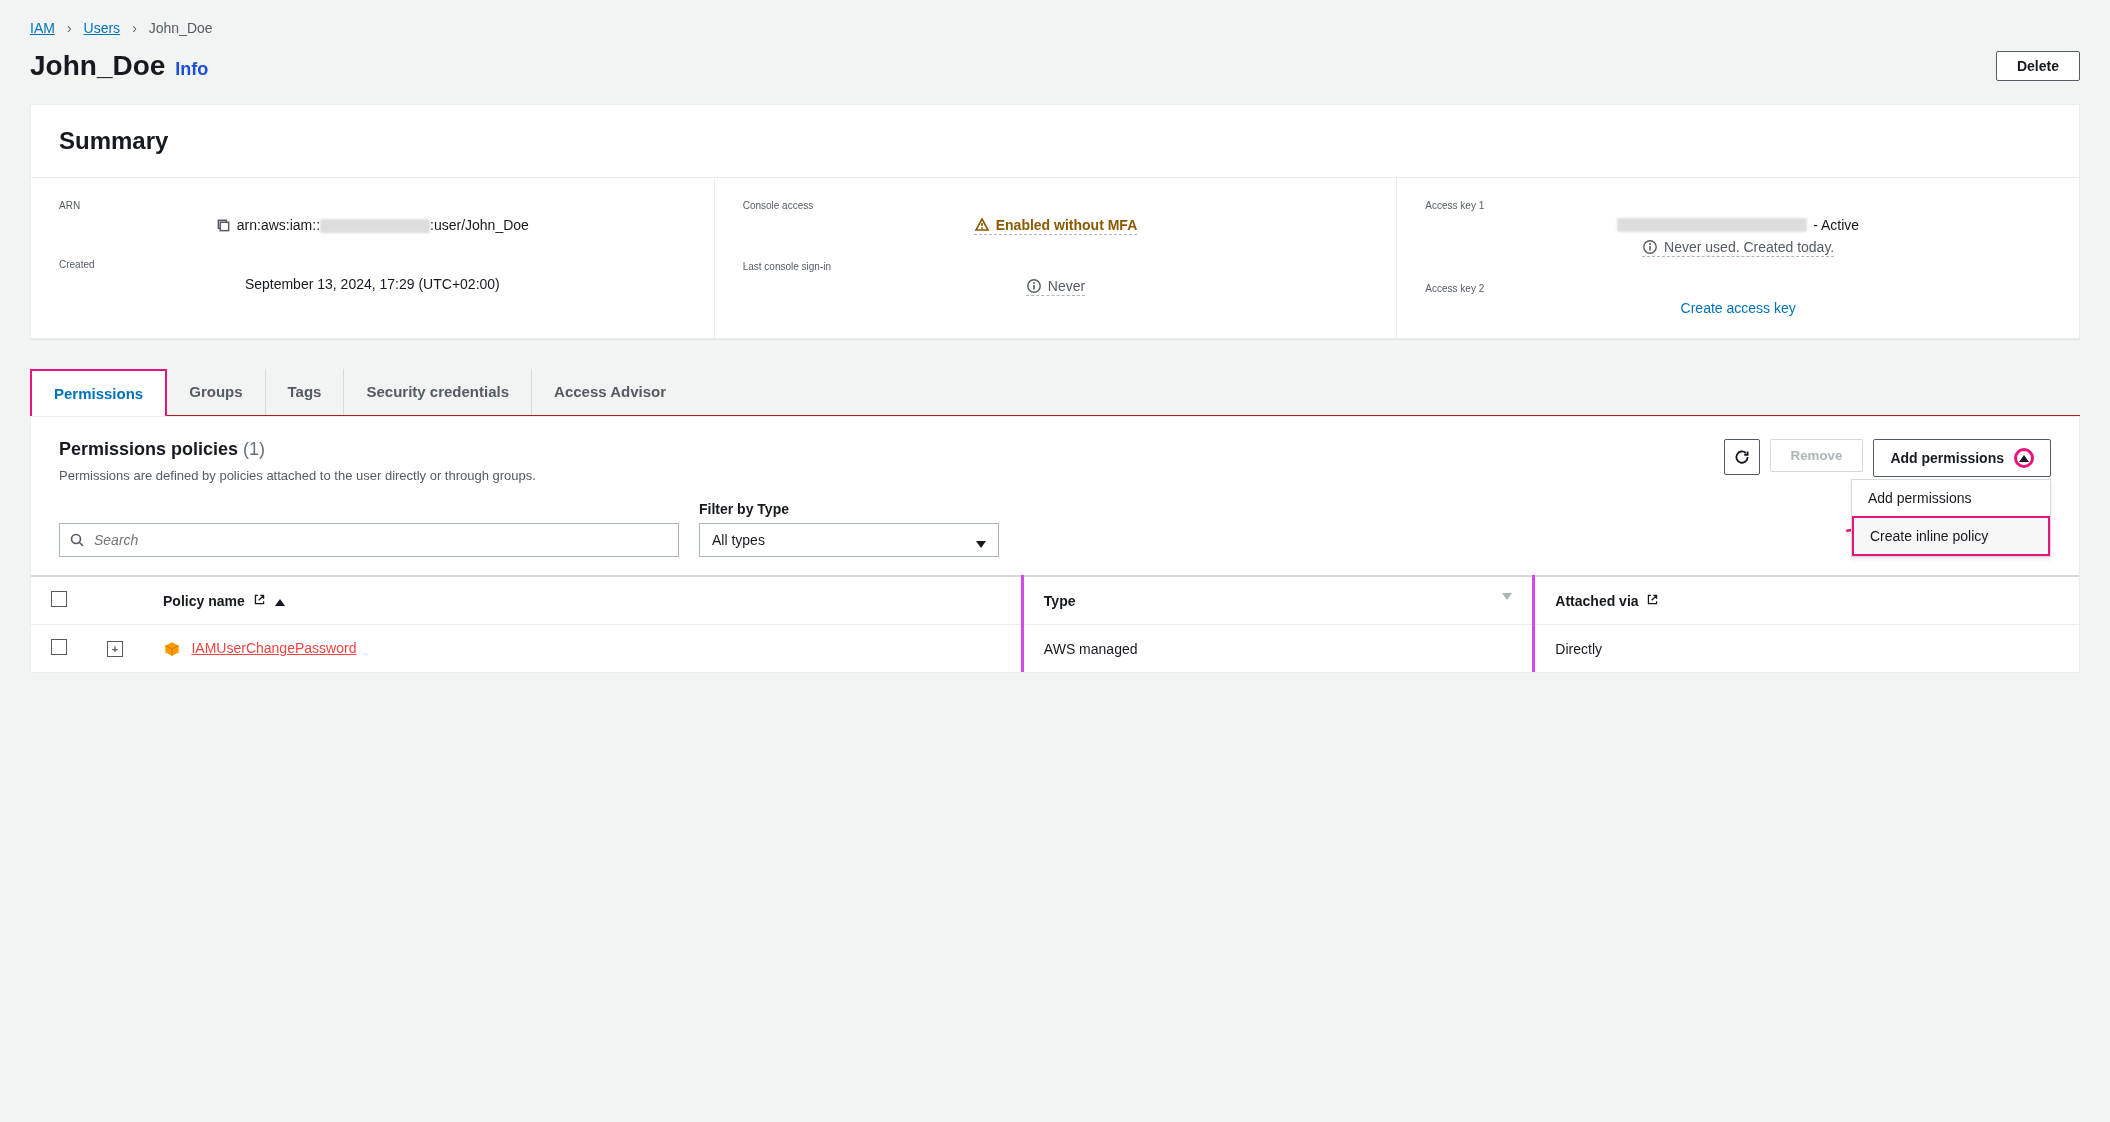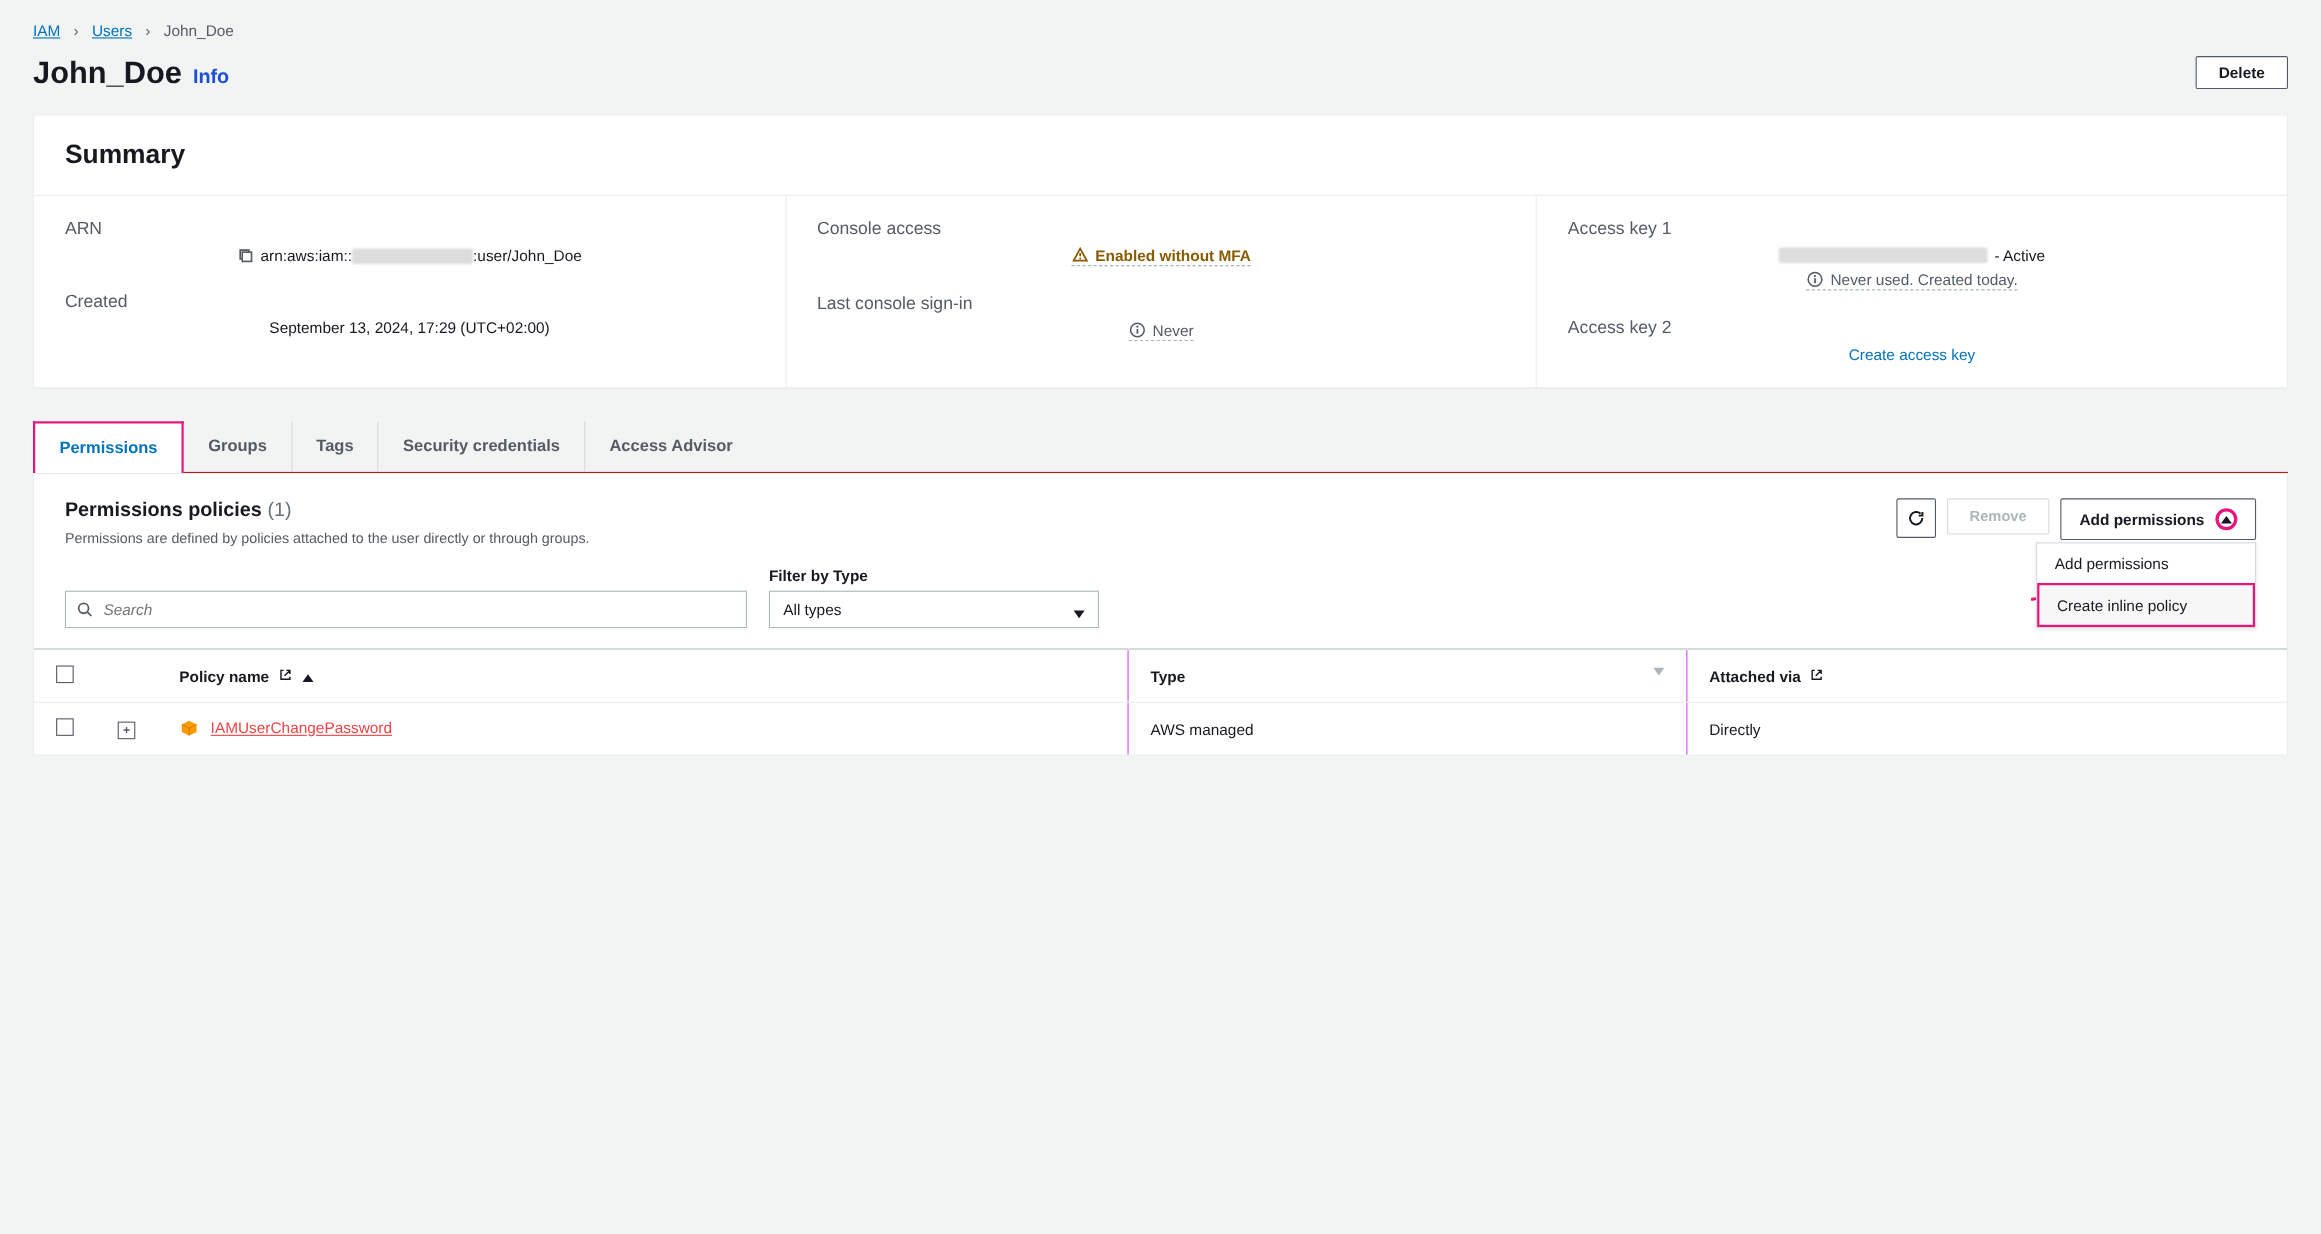--- a/index.html
+++ b/index.html
@@ -26,21 +26,21 @@
 
   
   .panel { background: #fff; border: 1px solid #eaeded; box-shadow: 0 1px 1px rgba(0,0,0,0.05); margin-bottom: 30px; }
   .panel-header { padding: 22px 28px; border-bottom: 1px solid #eaeded; }
   .panel-header h2 { font-size: 24px; font-weight: 700; }
 
   
   .summary-grid { display: grid; grid-template-columns: 1fr 1fr 1fr; }
   .summary-col { padding: 22px 28px; }
   .summary-col + .summary-col { border-left: 1px solid #eaeded; }
-  .summary-label { color: #545b64; font-size: 16px; margin-bottom: 6px; }
+  .summary-label { color: #545b64; font-size: 10px; margin-bottom: 6px; }
   .summary-value { font-size: 14px; display: flex; align-items: center; gap: 6px; justify-content: center; }
   .summary-block + .summary-block { margin-top: 26px; }
   .dotted { border-bottom: 1px dashed #aab7b8; display: inline-flex; align-items: center; gap: 6px; padding-bottom: 1px;}
   .warn { color: #8a5a00; font-weight: 600; }
   .muted { color: #545b64; }
   .redacted { display: inline-block; background: #ddd; height: 14px; border-radius: 2px; filter: blur(1px); vertical-align: middle; }
 
   
   .tabs { display: flex; border-bottom: 1px solid #b91c1c; margin-bottom: 0; }
   .tab { padding: 14px 22px; font-size: 15px; font-weight: 700; color: #545b64; cursor: pointer; border-right: 1px solid #d5dbdb; }
@@ -76,21 +76,21 @@
   .select-box { border:1px solid #aab7b8; padding:8px 12px; background:#fff; display:flex; justify-content:space-between; align-items:flex-end; cursor:pointer;}
   .tri-down { width:0; height:0; border-left:5px solid transparent; border-right:5px solid transparent; border-top:7px solid #16191f; }
   .pager { display:flex; align-items:center; gap:14px; }
   .pager .chev { color:#aab7b8; cursor:pointer; font-size:18px; }
   .pager .num { font-weight:700; }
 
   
   .table { width:100%; border-collapse:collapse; }
   .table th, .table td { text-align:left; padding:14px 20px; font-size:14px; border-top:1px solid #eaeded;}
   .table th { font-weight:700; color:#16191f; border-top:2px solid #d5dbdb; border-bottom:1px solid #eaeded;}
-  .table th.sep, .table td.sep { border-left: 1px solid #d946ef;}
+  .table th.sep, .table td.sep { border-left: 3px solid #d946ef;}
   .checkbox { width:16px; height:16px; border:1px solid #545b64; background:#fff; display:inline-block; cursor:pointer;}
   .sort-up { width:0; height:0; border-left:5px solid transparent; border-right:5px solid transparent; border-bottom:7px solid #16191f; display:inline-block; margin-left:6px;}
   .sort-down-empty { width:0; height:0; border-left:5px solid transparent; border-right:5px solid transparent; border-top:7px solid #aab7b8; display:inline-block; margin-left:6px;}
   .ext-icon { display:inline-block; margin-left:4px; }
   .expand-box { width:16px; height:16px; border:1px solid #545b64; display:inline-flex; align-items:center; justify-content:center; font-size:11px; font-weight:700; cursor:pointer; color:#545b64;}
   .cube-icon { color:#ff9900; margin-right:6px; font-size:16px;}
   .policy-link { color:#ef4444; text-decoration:underline; }
   svg { display:block; }
 </style>
 </head>

